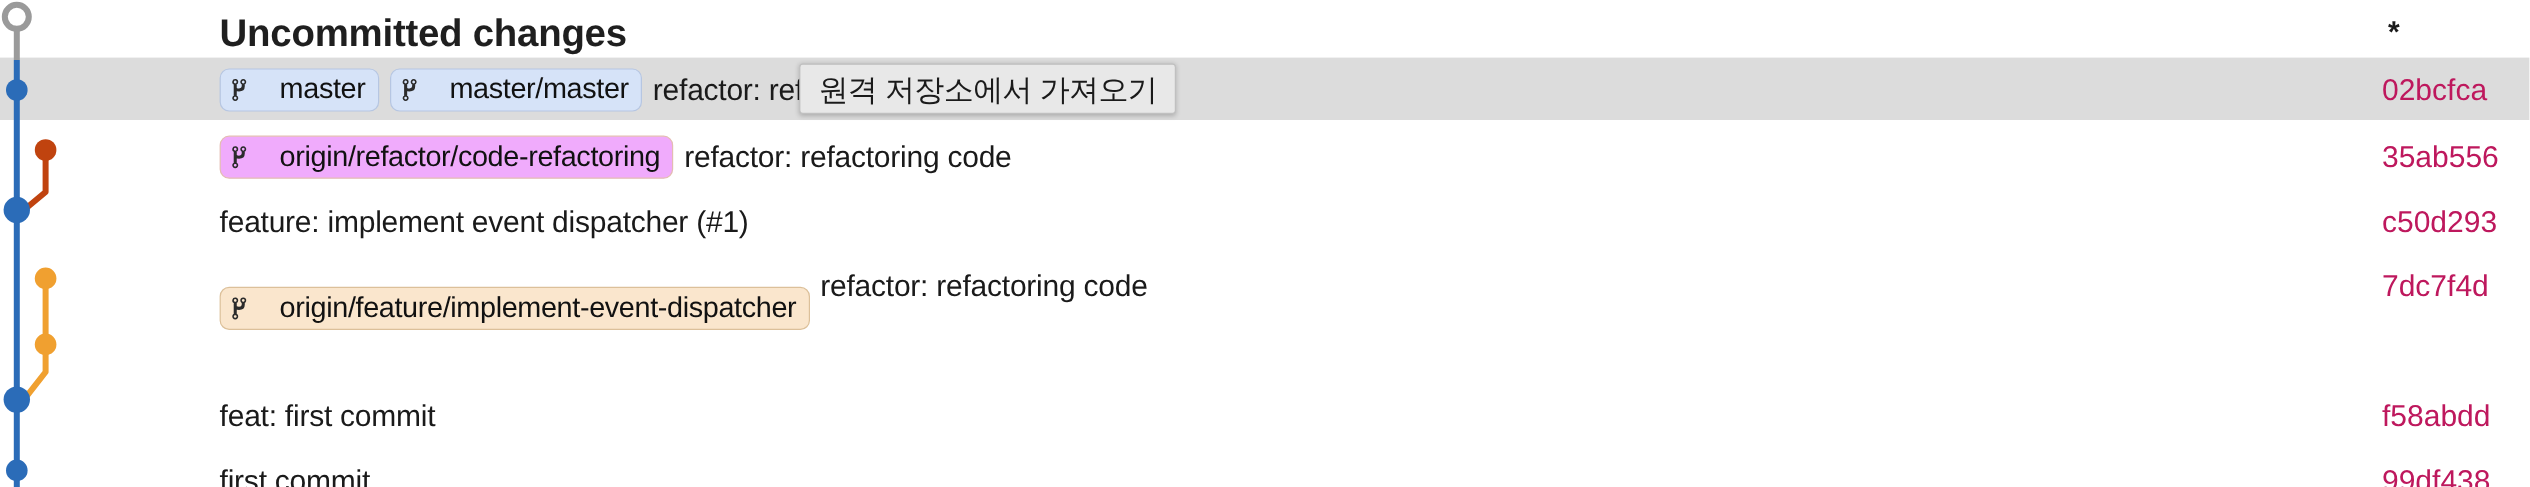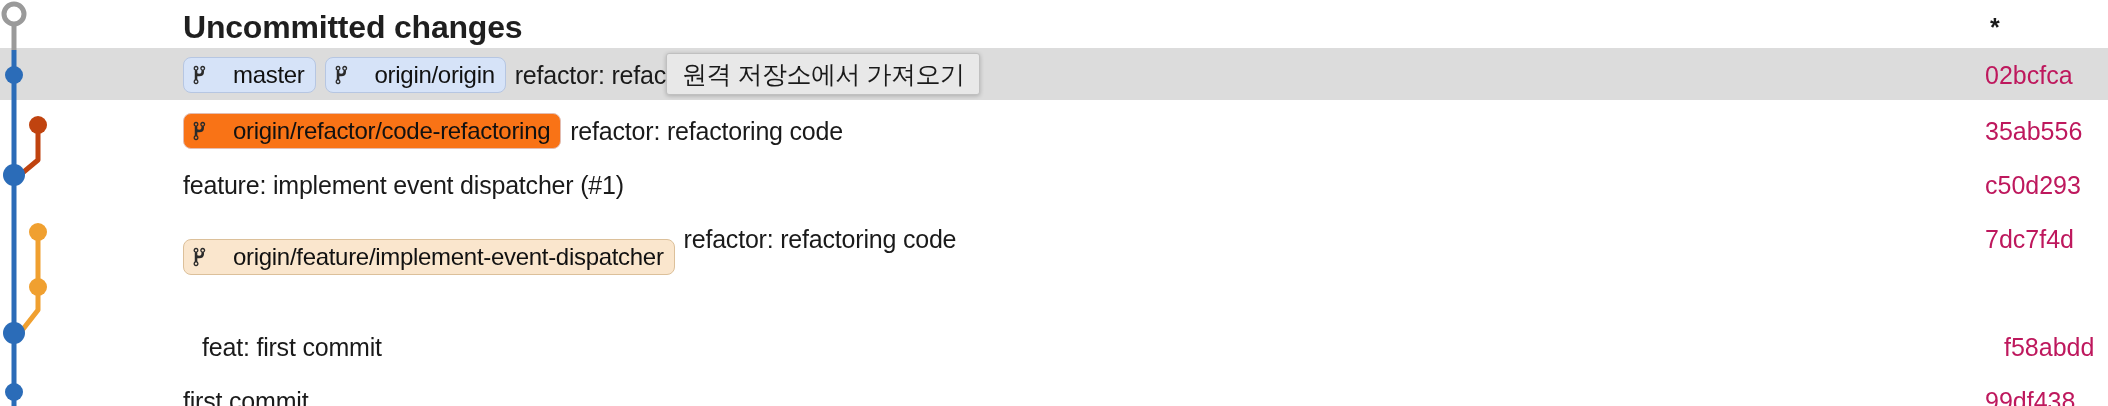--- a/index.html
+++ b/index.html
@@ -56,21 +56,21 @@
     padding: 0 10px 0 9px;
     border-radius: 8px;
     font-size: 24px;
     letter-spacing: -0.3px;
     color: #111111;
     white-space: nowrap;
     gap: 16px;
   }
   .chip .branch-icon { margin-right: 7px; display: inline-flex; align-items: center; }
   .chip-blue   { background: #d6e3f8; border: 1px solid #b6c6e2; }
-  .chip-red    { background: #f97316; border: 1px solid #e3bdb2; }
+  .chip-red    { background: #f0abfc; border: 1px solid #e3bdb2; }
   .chip-orange { background: #fae6cd; border: 1px solid #dcc09a; margin-top: 36px; }
 
   .chip-group {
     display: inline-flex;
     align-items: center;
     border-radius: 8px;
     overflow: hidden;
     background: #fae6cd;
     border: 1px solid #dcc09a;
     height: 36px;
@@ -179,21 +179,21 @@
           </svg>
         </span>
         <span>master</span>
       </span>
       <span class="chip chip-blue">
         <span class="branch-icon">
           <svg width="17" height="20" viewBox="0 0 14 16">
             <path d="M4 2.5a1.5 1.5 0 1 0-2 1.41V12.1a1.5 1.5 0 1 0 1 0V7.9c.6.4 1.3.6 2.1.6 2 0 3.4-1.2 3.4-3V3.91a1.5 1.5 0 1 0-1 0V5.5c0 1.2-.9 2-2.4 2-.8 0-1.5-.2-2.1-.7V3.91c.6-.2 1-.76 1-1.41z" fill="none" stroke="#2b2b2b" stroke-width="1.1"></path>
           </svg>
         </span>
-        <span>origin/origin</span>
+        <span>master/master</span>
       </span>
       <span class="msg">refactor: refactoring code</span>
     </div>
     <span class="hash">02bcfca</span>
   </div>
 
   <div class="row" style="top:104px;">
     <div class="row-subject">
       <span class="chip chip-red">
         <span class="branch-icon">
@@ -224,21 +224,21 @@
           </svg>
         </span>
         <span>origin/feature/implement-event-dispatcher</span>
       </span>
       <span class="msg">refactor: refactoring code</span>
     </div>
     <span class="hash">7dc7f4d</span>
   </div>
 
 
-  <div class="row" style="top:320px;margin-left:19px;">
+  <div class="row" style="top:320px;">
     <div class="row-subject">
       <span class="msg">feat: first commit</span>
     </div>
     <span class="hash">f58abdd</span>
   </div>
 
   <div class="row" style="top:374px;">
     <div class="row-subject">
       <span class="msg">first commit</span>
     </div>

